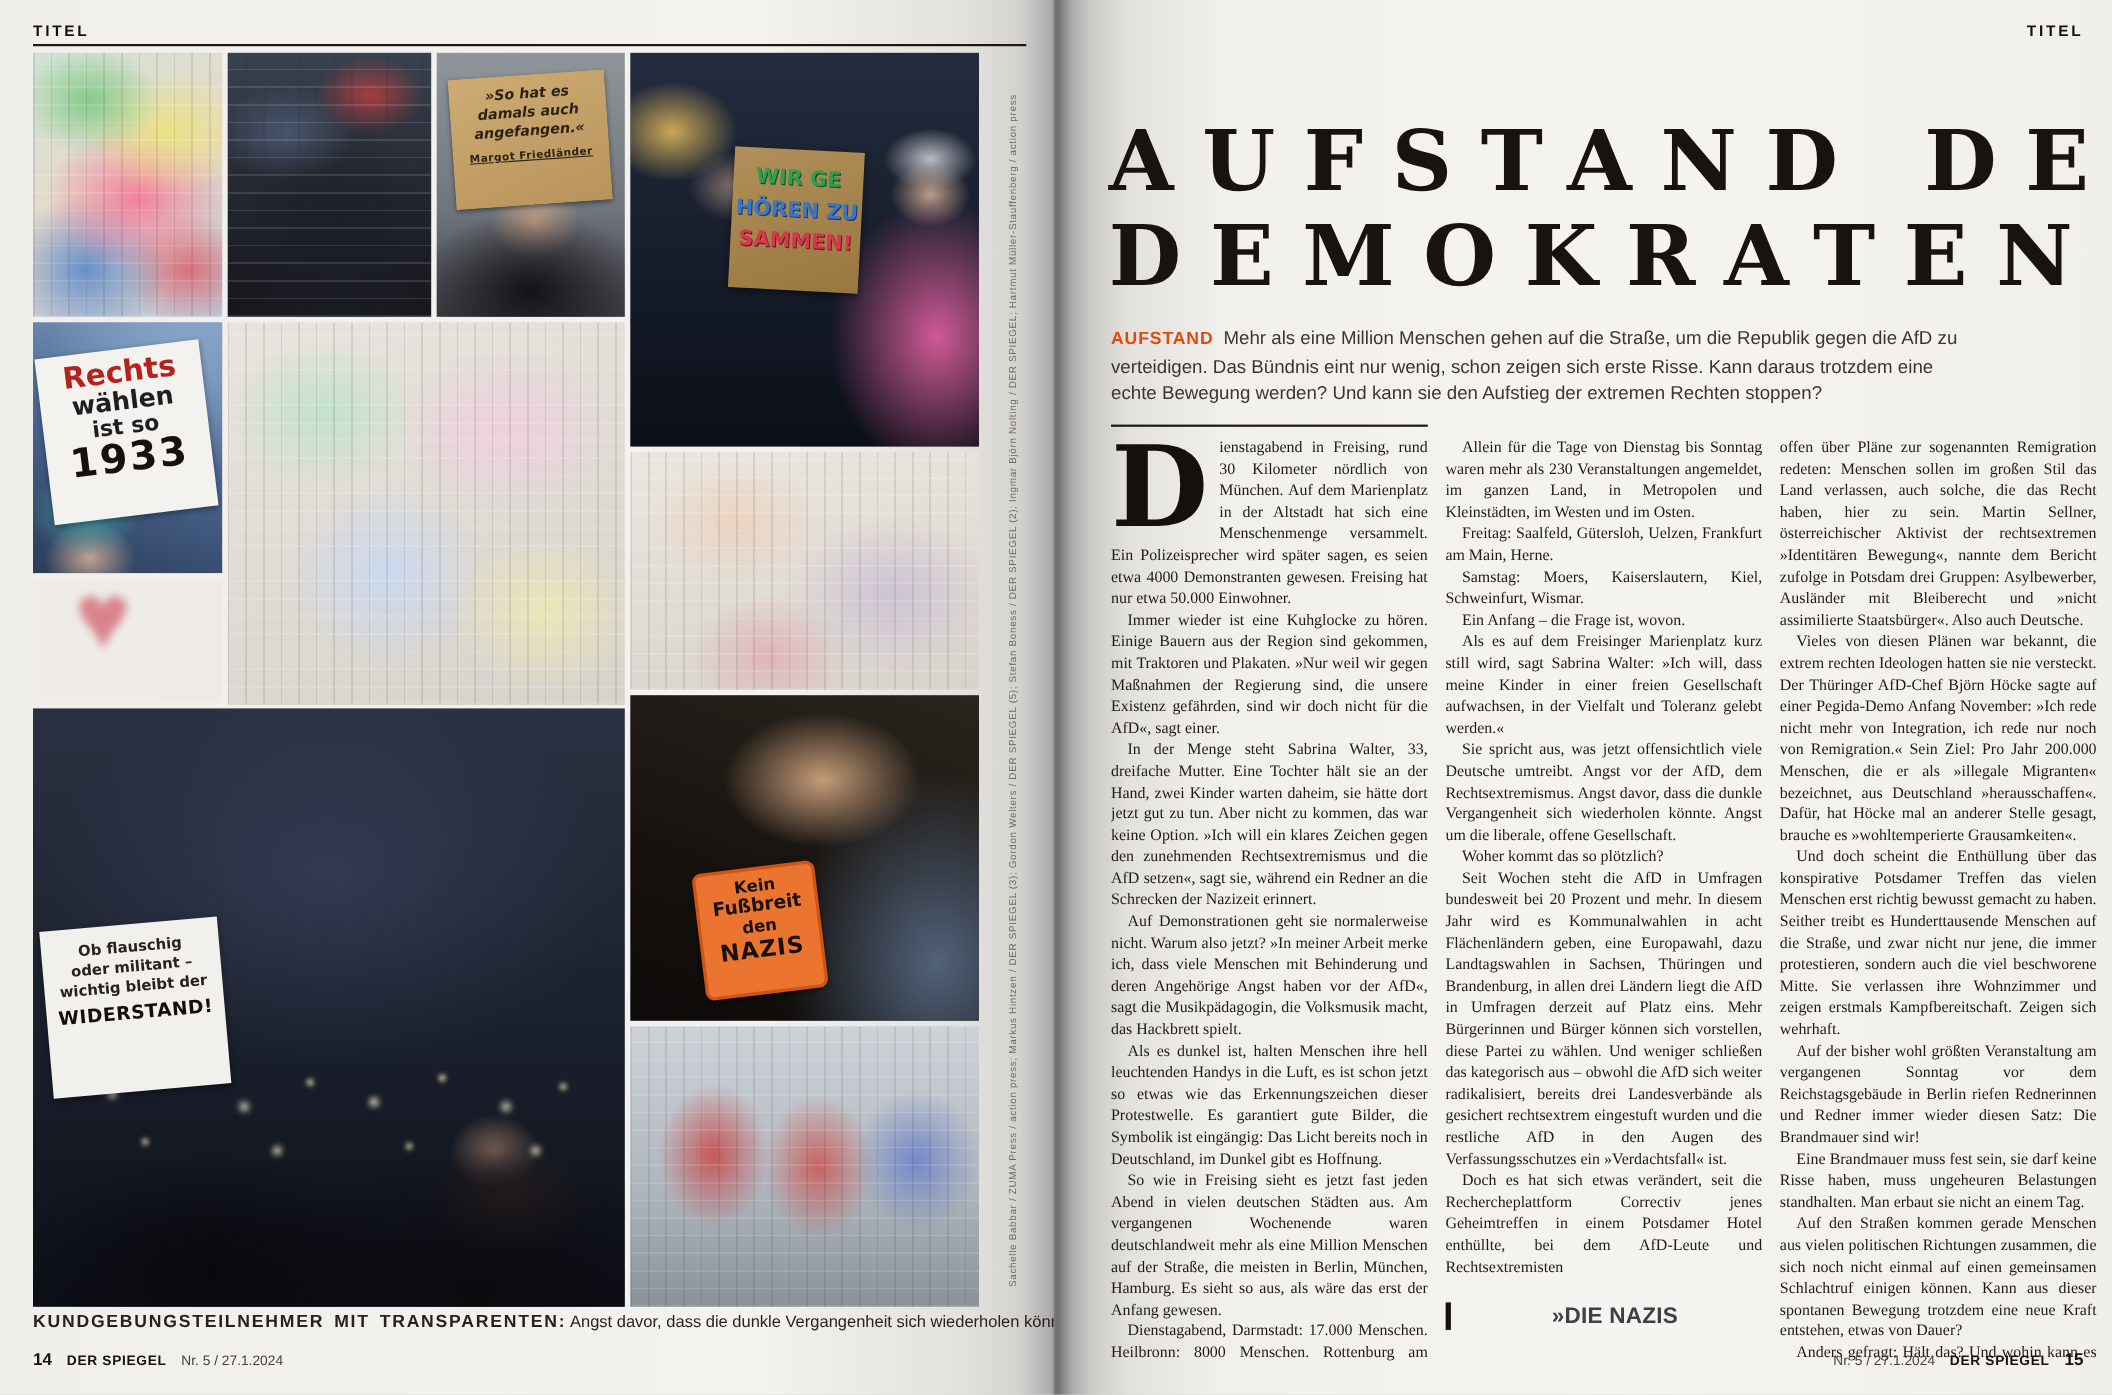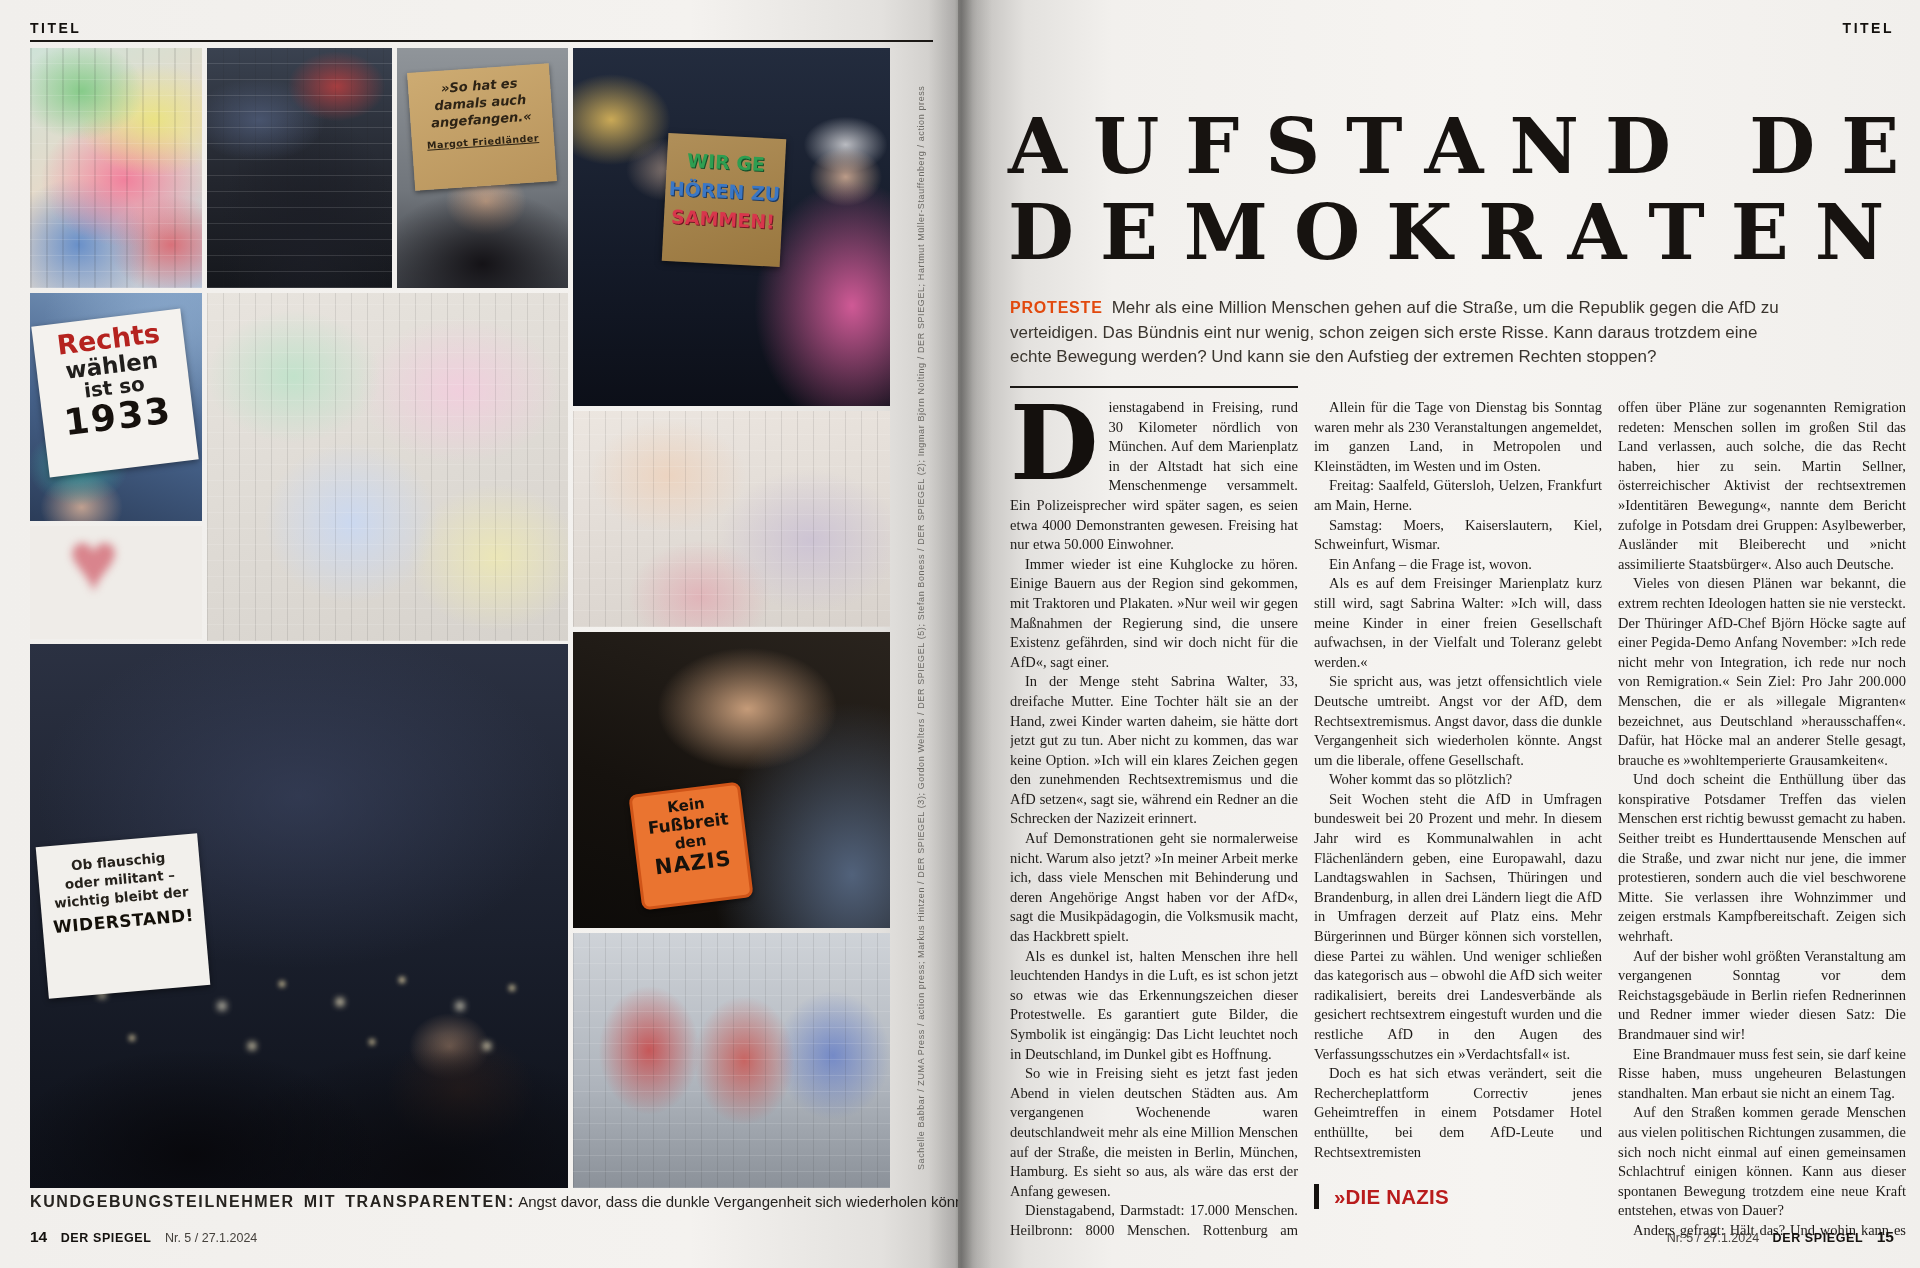--- a/index.html
+++ b/index.html
@@ -152,22 +152,22 @@
   #col1{left:1010px;}
   #col2{left:1314px;}
   #col3{left:1618px;}
   .col p{margin:0;text-indent:15px;}
   .col p.first{text-indent:0;}
   #col3 .plist p:first-child{text-indent:0;}
   .dropcap{float:left;font-family:"DejaVu Serif",serif;font-weight:bold;color:#14100d;
       font-size:102px;line-height:78px;padding:6px 10px 0 0;}
   #pullquote{margin-top:22px;border-left:5px solid #14110e;padding-left:15px;
       font-family:"Liberation Sans",sans-serif;text-align:left;}
-  #pullquote .pq-line{font-size:20.5px;font-weight:800;color:#b91c1c;line-height:1.22;
-      letter-spacing:.2px;white-space:nowrap;text-indent:0;}
+  #pullquote .pq-line{font-size:20.5px;font-weight:800;color:#404040;line-height:1.22;
+      letter-spacing:.2px;white-space:nowrap;text-indent:0;text-align:center;}
 </style>
 </head>
 <body>
 
 <div class="page" id="left-page">
   <div class="kicker-head" id="titel-left">TITEL</div>
   <div class="head-rule" id="head-rule-left"></div>
 
   <div id="photo-grid">
     <div class="tile t1 pix"></div>
@@ -233,32 +233,32 @@
   <div class="kicker-head" id="titel-right">TITEL</div>
 
 </div>
 
 <div id="headline">
   <div>AUFSTAND DER</div>
   <div>DEMOKRATEN</div>
 </div>
 
 <div id="intro">
-  <span class="kick">PROTESTE</span><span>Mehr als eine Million Menschen gehen auf die Straße, um die Republik gegen die AfD zu verteidigen. Das Bündnis eint nur wenig, schon zeigen sich erste Risse. Kann daraus trotzdem eine echte Bewegung werden? Und kann sie den Aufstieg der extremen Rechten stoppen?</span>
+  <span class="kick">AUFSTAND</span><span>Mehr als eine Million Menschen gehen auf die Straße, um die Republik gegen die AfD zu verteidigen. Das Bündnis eint nur wenig, schon zeigen sich erste Risse. Kann daraus trotzdem eine echte Bewegung werden? Und kann sie den Aufstieg der extremen Rechten stoppen?</span>
 </div>
 
 <div id="col-rule"></div>
 
 <div class="col" id="col1">
   <p class="first"><span class="dropcap">D</span><span>ienstagabend in Freising, rund 30 Kilometer nördlich von München. Auf dem Marienplatz in der Altstadt hat sich eine Menschenmenge versammelt. Ein Polizeisprecher wird später sagen, es seien etwa 4000 Demonstranten gewesen. Freising hat nur etwa 50.000 Einwohner.</span></p>
   <div class="plist">
       <p>Immer wieder ist eine Kuhglocke zu hören. Einige Bauern aus der Region sind gekommen, mit Traktoren und Plakaten. »Nur weil wir gegen Maßnahmen der Regierung sind, die unsere Existenz gefährden, sind wir doch nicht für die AfD«, sagt einer.</p>
       <p>In der Menge steht Sabrina Walter, 33, dreifache Mutter. Eine Tochter hält sie an der Hand, zwei Kinder warten daheim, sie hätte dort jetzt gut zu tun. Aber nicht zu kommen, das war keine Option. »Ich will ein klares Zeichen gegen den zunehmenden Rechtsextremismus und die AfD setzen«, sagt sie, während ein Redner an die Schrecken der Nazizeit erinnert.</p>
       <p>Auf Demonstrationen geht sie normalerweise nicht. Warum also jetzt? »In meiner Arbeit merke ich, dass viele Menschen mit Behinderung und deren Angehörige Angst haben vor der AfD«, sagt die Musikpädagogin, die Volksmusik macht, das Hackbrett spielt.</p>
-      <p>Als es dunkel ist, halten Menschen ihre hell leuchtenden Handys in die Luft, es ist schon jetzt so etwas wie das Erkennungszeichen dieser Protestwelle. Es garantiert gute Bilder, die Symbolik ist eingängig: Das Licht leuchtet noch in Deutschland, im Dunkel gibt es Hoffnung.</p>
+      <p>Als es dunkel ist, halten Menschen ihre hell leuchtenden Handys in die Luft, es ist schon jetzt so etwas wie das Erkennungszeichen dieser Protestwelle. Es garantiert gute Bilder, die Symbolik ist eingängig: Das Licht bereits noch in Deutschland, im Dunkel gibt es Hoffnung.</p>
       <p>So wie in Freising sieht es jetzt fast jeden Abend in vielen deutschen Städten aus. Am vergangenen Wochenende waren deutschlandweit mehr als eine Million Menschen auf der Straße, die meisten in Berlin, München, Hamburg. Es sieht so aus, als wäre das erst der Anfang gewesen.</p>
       <p>Dienstagabend, Darmstadt: 17.000 Menschen. Heilbronn: 8000 Menschen. Rottenburg am Neckar: 3500 Menschen. Und das sind jeweils die Zahlen der Polizei oder der Stadt. Nach Angaben der Veranstalter waren es überall mehr.</p>
     </div>
 </div>
 
 <div class="col" id="col2">
   <div class="plist">
       <p>Allein für die Tage von Dienstag bis Sonntag waren mehr als 230 Veranstaltungen angemeldet, im ganzen Land, in Metropolen und Kleinstädten, im Westen und im Osten.</p>
       <p>Freitag: Saalfeld, Gütersloh, Uelzen, Frankfurt am Main, Herne.</p>
       <p>Samstag: Moers, Kaiserslautern, Kiel, Schweinfurt, Wismar.</p>

